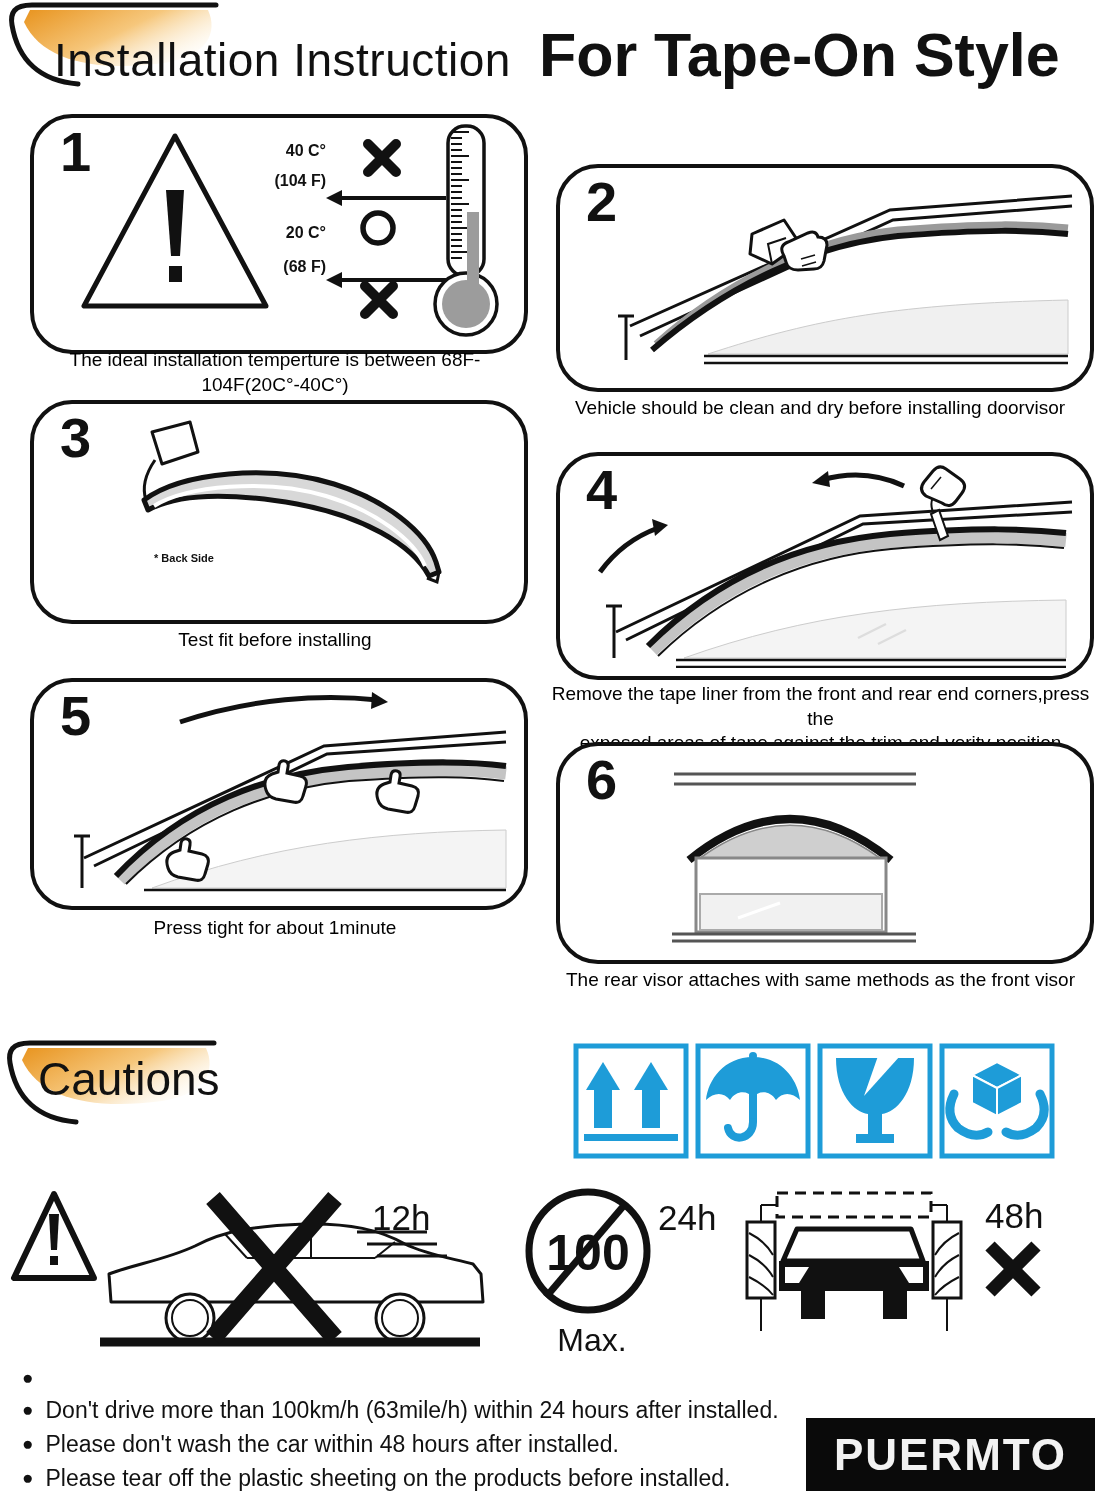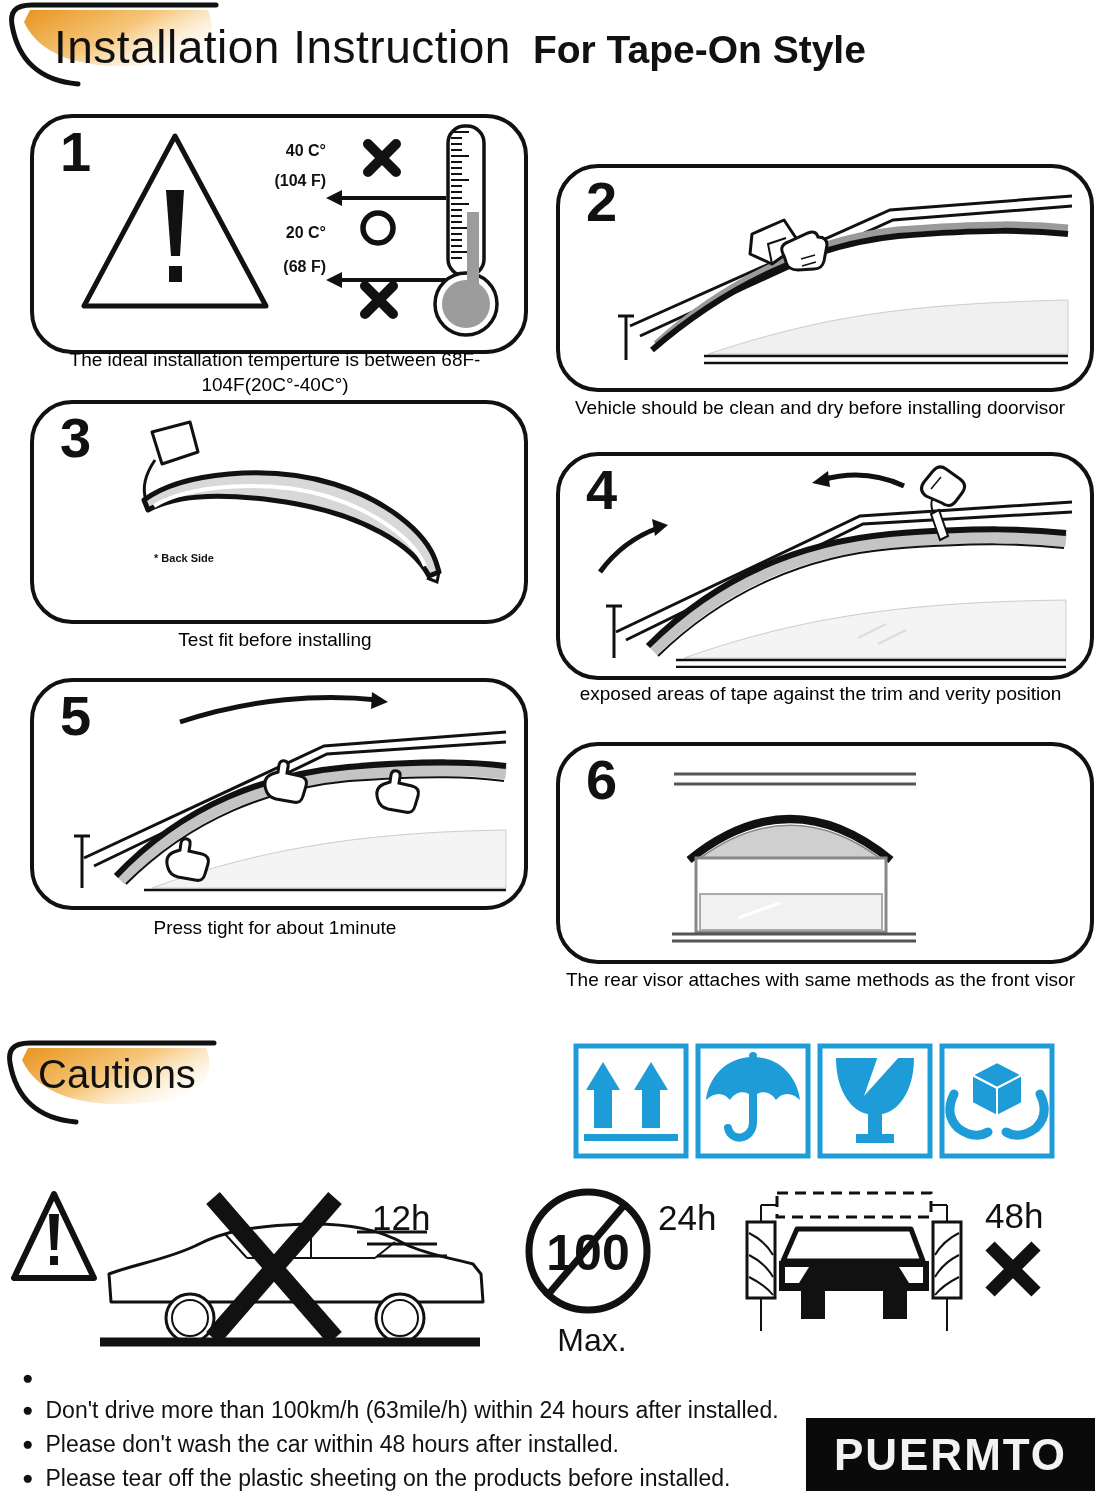--- a/index.html
+++ b/index.html
@@ -5,36 +5,36 @@
   html,body{margin:0;padding:0;}
   body{
     width:1096px;height:1495px;position:relative;background:#fff;
     font-family:"Liberation Sans","DejaVu Sans",sans-serif;color:#111;
     overflow:hidden;
   }
   .abs{position:absolute;}
   
   .title-row{position:absolute;left:54px;top:20px;white-space:nowrap;}
   .title-main{font-size:46px;font-weight:400;letter-spacing:.5px;}
-  .title-style{font-size:39px;font-weight:700;margin-left:22px;letter-spacing:0;}
+  .title-style{font-size:61px;font-weight:700;margin-left:28px;letter-spacing:0;}
   
   .panel{
     position:absolute;border:4px solid #111;border-radius:42px;background:#fff;
   }
   .step-num{
     position:absolute;left:26px;top:6px;font-size:56px;font-weight:700;line-height:1;
   }
   .panel svg{position:absolute;left:0;top:0;}
   .caption{
     position:absolute;text-align:center;font-size:19px;line-height:1.3;color:#000000;
   }
   .temp-label{position:absolute;font-size:16px;font-weight:700;text-align:right;}
   .backside{position:absolute;font-size:11px;font-weight:700;}
   
-  .cautions-title{position:absolute;left:38px;top:1052px;font-size:40px;font-weight:400;}
+  .cautions-title{position:absolute;left:38px;top:1052px;font-size:46px;font-weight:400;}
   .pkg-icon{position:absolute;top:1042px;}
   .cap-label{position:absolute;font-size:35px;}
   .max-label{position:absolute;left:522px;top:1322px;width:140px;text-align:center;font-size:32px;}
   
   .bullets{position:absolute;left:18px;top:1366px;width:790px;}
   .bullet-row{display:flex;align-items:flex-start;margin-bottom:9px;font-size:23px;line-height:1.1;}
   .bullet-dot{font-size:19px;margin:2px 12px 0 4px;}
   
   .brand-box{
     position:absolute;left:806px;top:1418px;width:289px;height:73px;background:#0a0a0a;
@@ -162,20 +162,21 @@
     <path d="M116 204 H506 M116 211 H506" stroke="#111" stroke-width="2.5" fill="none"></path>
     <g>
       <path d="M380 84 L371 58 L379 54 L388 80 Z" fill="#fff" stroke="#111" stroke-width="2"></path>
       <path d="M373 56 C369 46 373 38 380 34" fill="none" stroke="#111" stroke-width="2"></path>
       <path d="M366 40 q-8 -6 -2 -14 l9 -11 q6 -7 13 -2 l14 10 q8 6 2 14 l-6 8 q-6 8 -14 2 z" fill="#fff" stroke="#111" stroke-width="3"></path>
       <path d="M371 33 l10 -12" stroke="#111" stroke-width="1.5"></path>
     </g>
   </svg>
 </div>
 <div class="caption" style="left:548px;top:682px;width:545px;">
+  <div>Remove the tape liner from the front and rear end corners,press the</div>
   <div>exposed areas of tape against the trim and verity position</div>
 </div>
 
 <div class="panel" style="left:30px;top:678px;width:490px;height:224px;">
   <span class="step-num">5</span>
   <svg width="482" height="216" viewBox="0 0 482 216">
     <g>
       <path d="M146 40 C218 16 288 12 344 18" fill="none" stroke="#111" stroke-width="5"></path>
       <polygon points="354,20 338,10 337,27" fill="#111"></polygon>
     </g>

